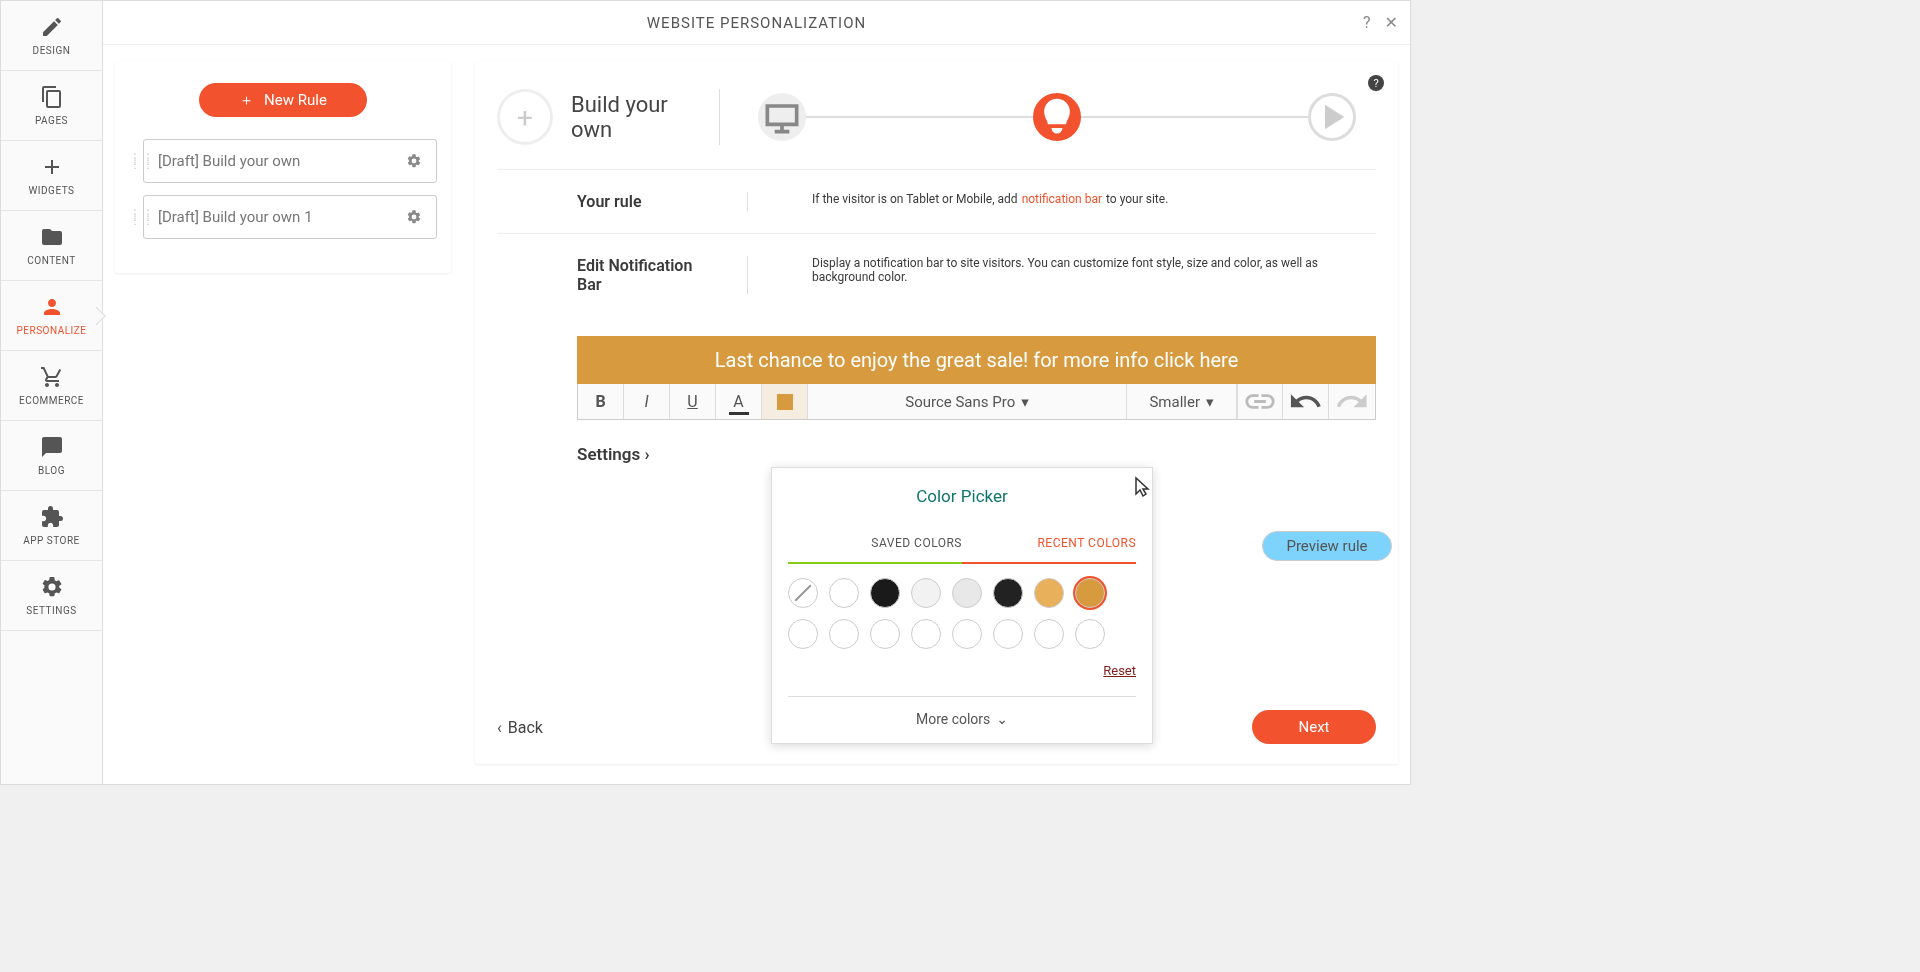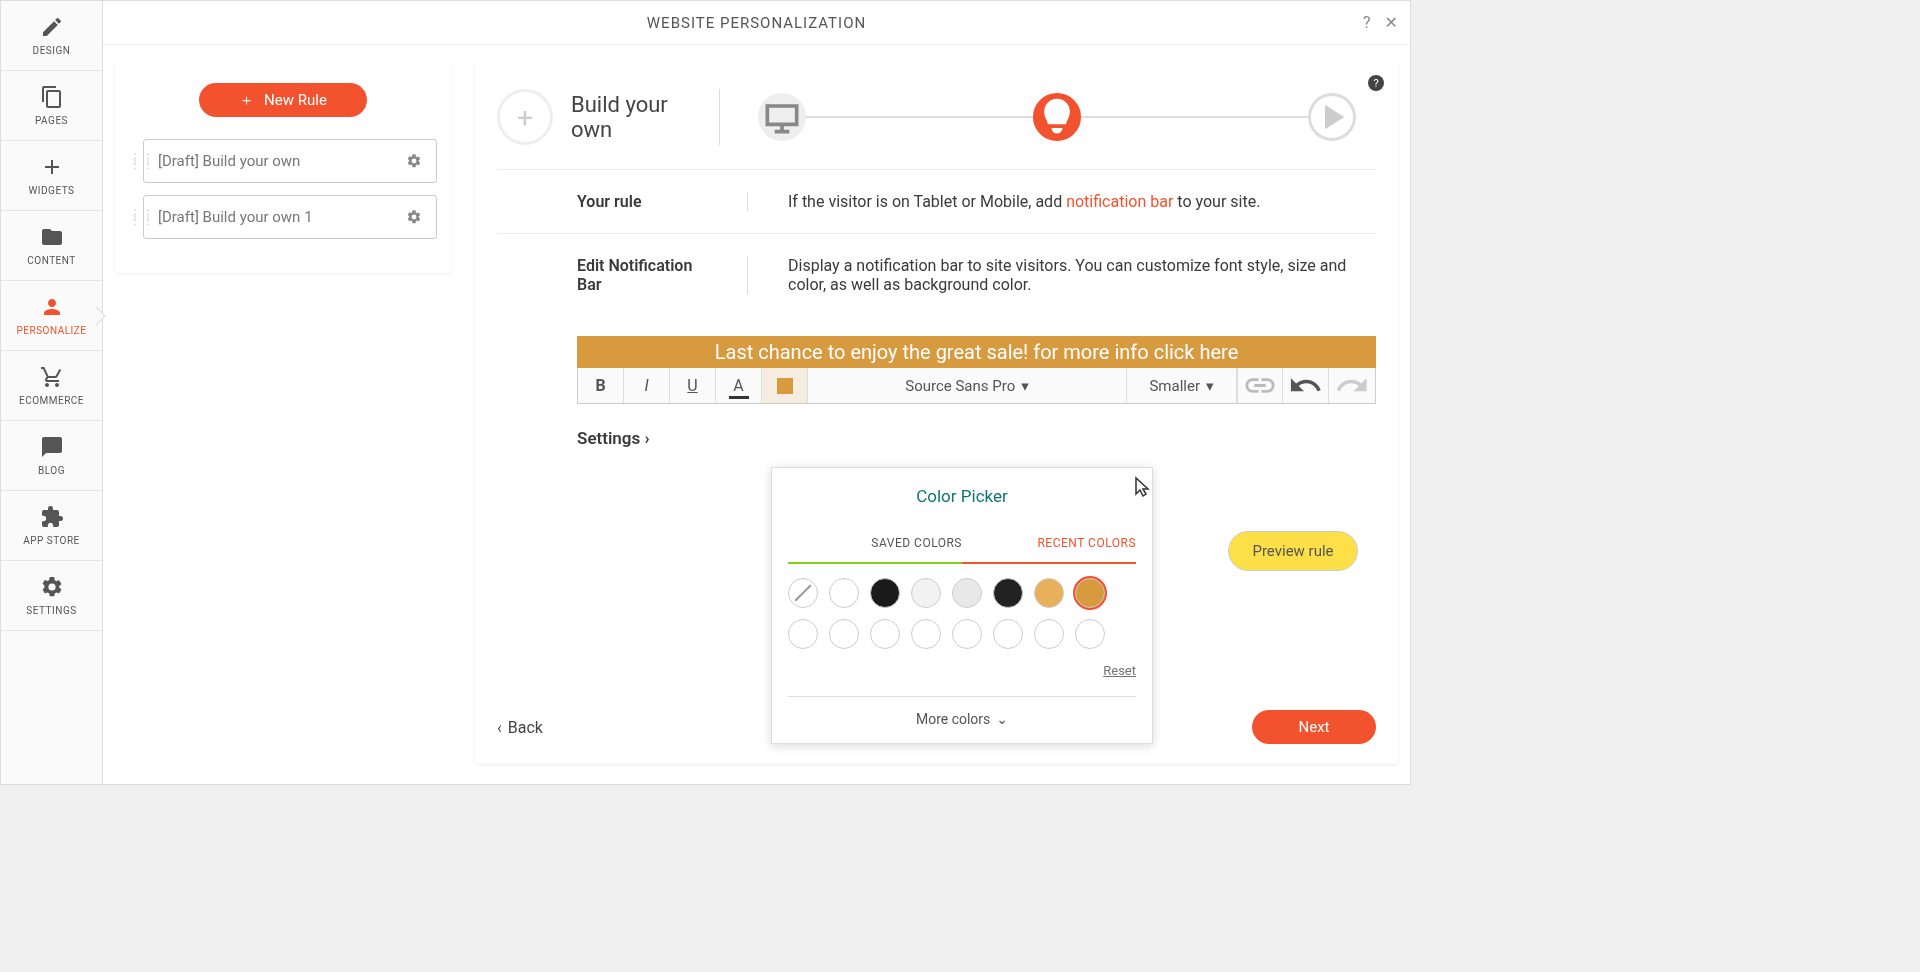--- a/index.html
+++ b/index.html
@@ -44,51 +44,51 @@
 .steps { flex: 1; display: flex; align-items: center; justify-content: space-between; position: relative; padding: 0 20px; }
 .steps::before { content: ""; position: absolute; left: 44px; right: 44px; height: 2px; background: #ddd; top: 50%; transform: translateY(-50%); }
 .step-dot { width: 48px; height: 48px; border-radius: 50%; background: #eee; display: flex; align-items: center; justify-content: center; color: #888; z-index: 1; border: 2px solid #eee; }
 .step-dot.active { background: #f2522e; color: #fff; border-color: #f2522e; }
 .step-dot.play { background: #fff; border: 3px solid #ddd; color: #ccc; }
 
 
 .section-row { display: flex; padding: 22px 0; border-bottom: 1px solid #eee; gap: 40px; }
 .section-label { width: 130px; font-size: 16px; color: #3a3a3a; font-weight: 600; padding-left: 80px; box-sizing: content-box; }
 .section-label-v { width: 1px; background: #ddd; }
-.section-body { flex: 1; color: #3a3a3a; font-size: 16px; display: flex; align-items: flex-end; flex-wrap: wrap; gap: 4px; }
+.section-body { flex: 1; color: #3a3a3a; font-size: 12px; display: flex; align-items: flex-start; flex-wrap: wrap; gap: 4px; margin-left: 24px; }
 .link-text { color: #f2522e; }
 
 
 .editor-wrap { padding: 20px 0 10px 80px; }
-.notif-bar { background: #d79a3f; color: #fff; font-size: 20px; text-align: center; padding: 4px; }
+.notif-bar { background: #d79a3f; color: #fff; font-size: 20px; text-align: center; padding: 12px; }
 .toolbar { border: 1px solid #ccc; border-top: none; display: flex; align-items: stretch; height: 36px; background: #fafafa; }
 .tb-btn { width: 46px; display: flex; align-items: center; justify-content: center; border-right: 1px solid #ddd; color: #555; font-size: 16px; cursor: pointer; position: relative; }
 .tb-btn.active { background: #d79a3f22; }
 .color-underline { position: absolute; bottom: 4px; width: 20px; height: 3px; background: #333; }
 .fill-sq { width: 16px; height: 16px; background: #d79a3f; }
 .tb-select { padding: 0 14px; display: flex; align-items: center; gap: 6px; border-right: 1px solid #ddd; color: #555; font-size: 15px; cursor: pointer; }
 
 .settings-link { padding: 14px 0 0 80px; font-size: 17px; color: #3a3a3a; font-weight: 600; }
-.preview-btn { position: absolute; right: 40px; top: 470px; width: 130px; height: 40px; border-radius: 34px; border: 1px solid #ccc; display: flex; align-items: center; justify-content: center; color: #555; font-size: 15px; background: #fde047; }
+.preview-btn { position: absolute; right: 6px; top: 470px; width: 130px; height: 30px; border-radius: 34px; border: 1px solid #ccc; display: flex; align-items: center; justify-content: center; color: #555; font-size: 15px; background: #7dd3fc; }
 
 .footer-row { margin-top: auto; display: flex; justify-content: space-between; align-items: center; padding-top: 20px; }
 .back-link { color: #444; font-size: 16px; display: flex; align-items: center; gap: 6px; }
 .next-btn { width: 124px; height: 34px; border-radius: 34px; background: #f2522e; color: #fff; display: flex; align-items: center; justify-content: center; font-size: 15px; }
 
 
 .color-popover { position: absolute; left: 770px; top: 466px; width: 382px; background: #fff; border: 1px solid #ddd; box-shadow: 0 2px 10px rgba(0,0,0,0.15); z-index: 50; padding: 0 16px 16px; }
 .cp-title { text-align: center; font-size: 17px; color: #0f766e; padding: 18px 0; }
 .cp-tabs { display: flex; }
 .cp-tab { flex: 1; text-align: right; font-size: 12px; letter-spacing: 0.5px; color: #555; padding: 12px 0; border-bottom: 2px solid #84cc16; cursor: pointer; }
 .cp-tab.active { color: #f2522e; border-bottom-color: #f2522e; }
 .swatch-grid { display: flex; flex-wrap: wrap; gap: 11px; padding: 14px 0 6px; }
 .swatch { width: 30px; height: 30px; border-radius: 50%; border: 1px solid #ccc; cursor: pointer; position: relative; display: flex; align-items: center; justify-content: center; }
 .swatch.selected { box-shadow: 0 0 0 2px #f2522e; }
 .swatch.none::after { content: ""; width: 2px; height: 22px; background: #999; transform: rotate(45deg); }
-.reset-link { text-align: right; font-size: 13px; color: #737373; text-decoration: underline; padding: 8px 0 18px; }
+.reset-link { text-align: right; font-size: 13px; color: #7f1d1d; text-decoration: underline; padding: 8px 0 18px; }
 .more-colors { text-align: center; font-size: 14px; color: #555; padding-top: 14px; border-top: 1px solid #ddd; display: flex; justify-content: center; align-items: center; gap: 6px; }
 
 .cursor-ptr { position: absolute; left: 1130px; top: 475px; z-index: 100; font-size: 18px; color: #333; pointer-events: none; }
 
 svg { width: 100%; height: 100%; }
 </style>
 </head>
 <body>
 
 <div class="app-container">

